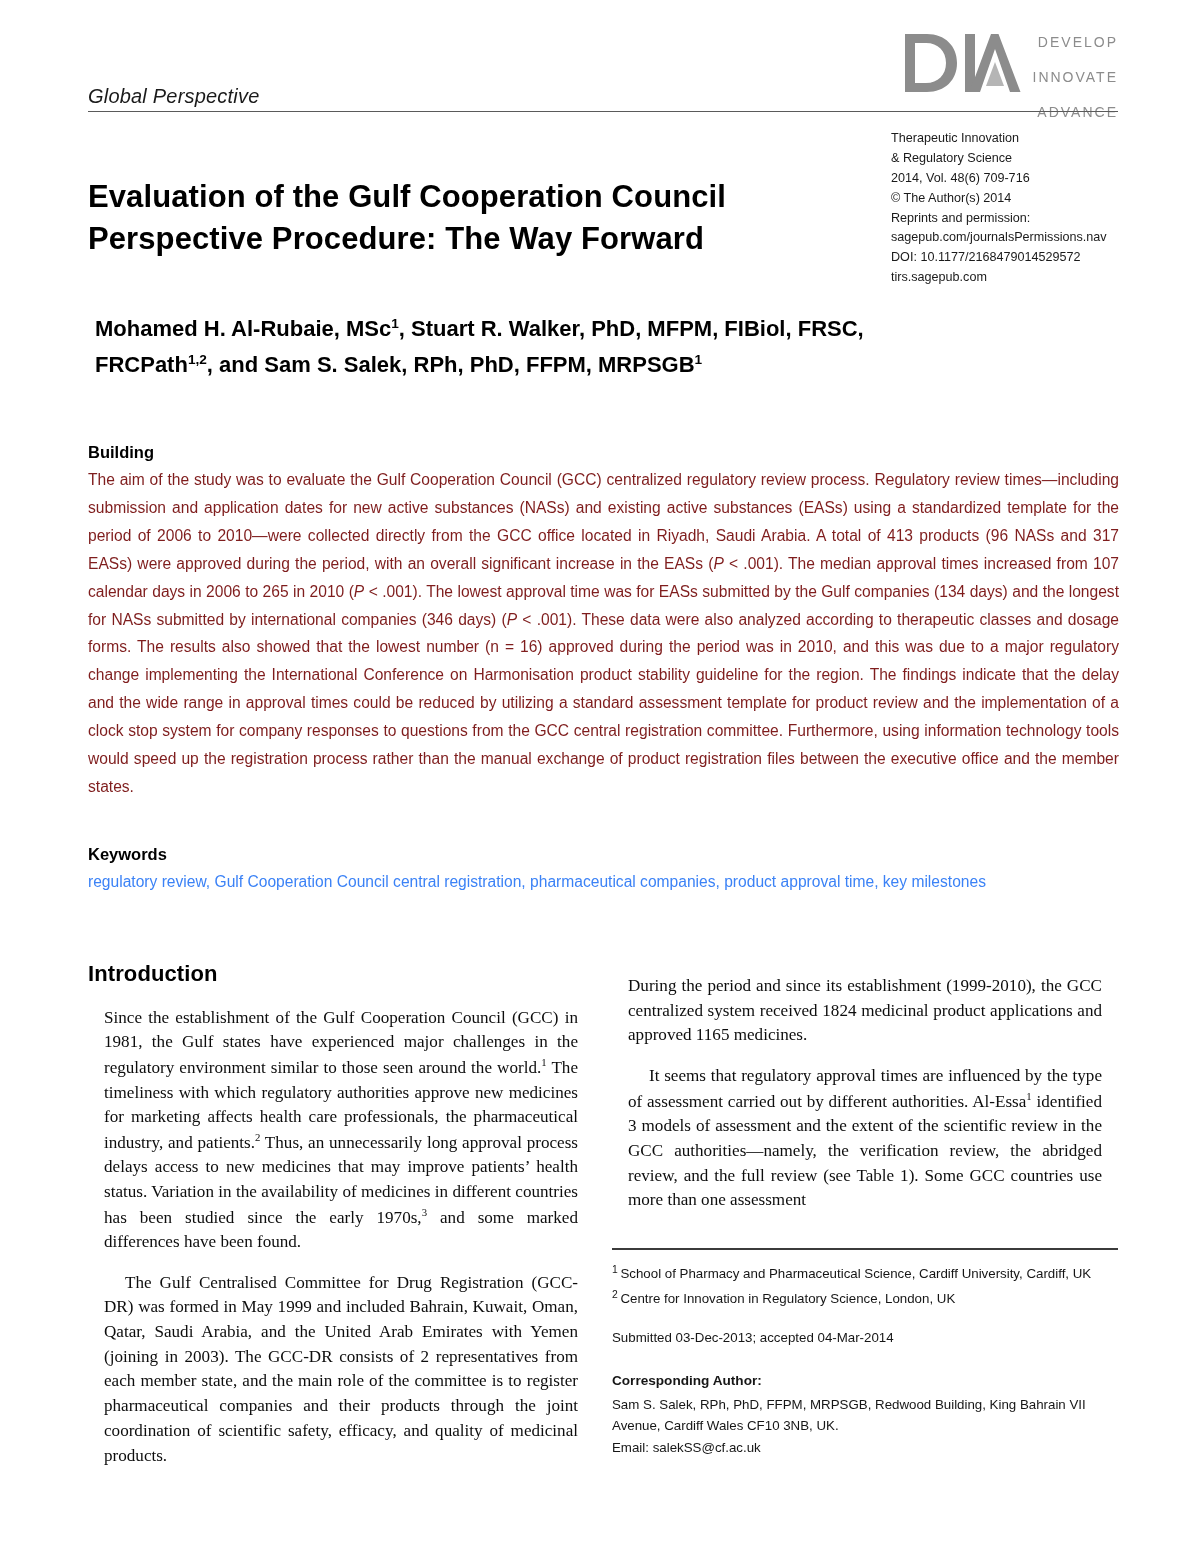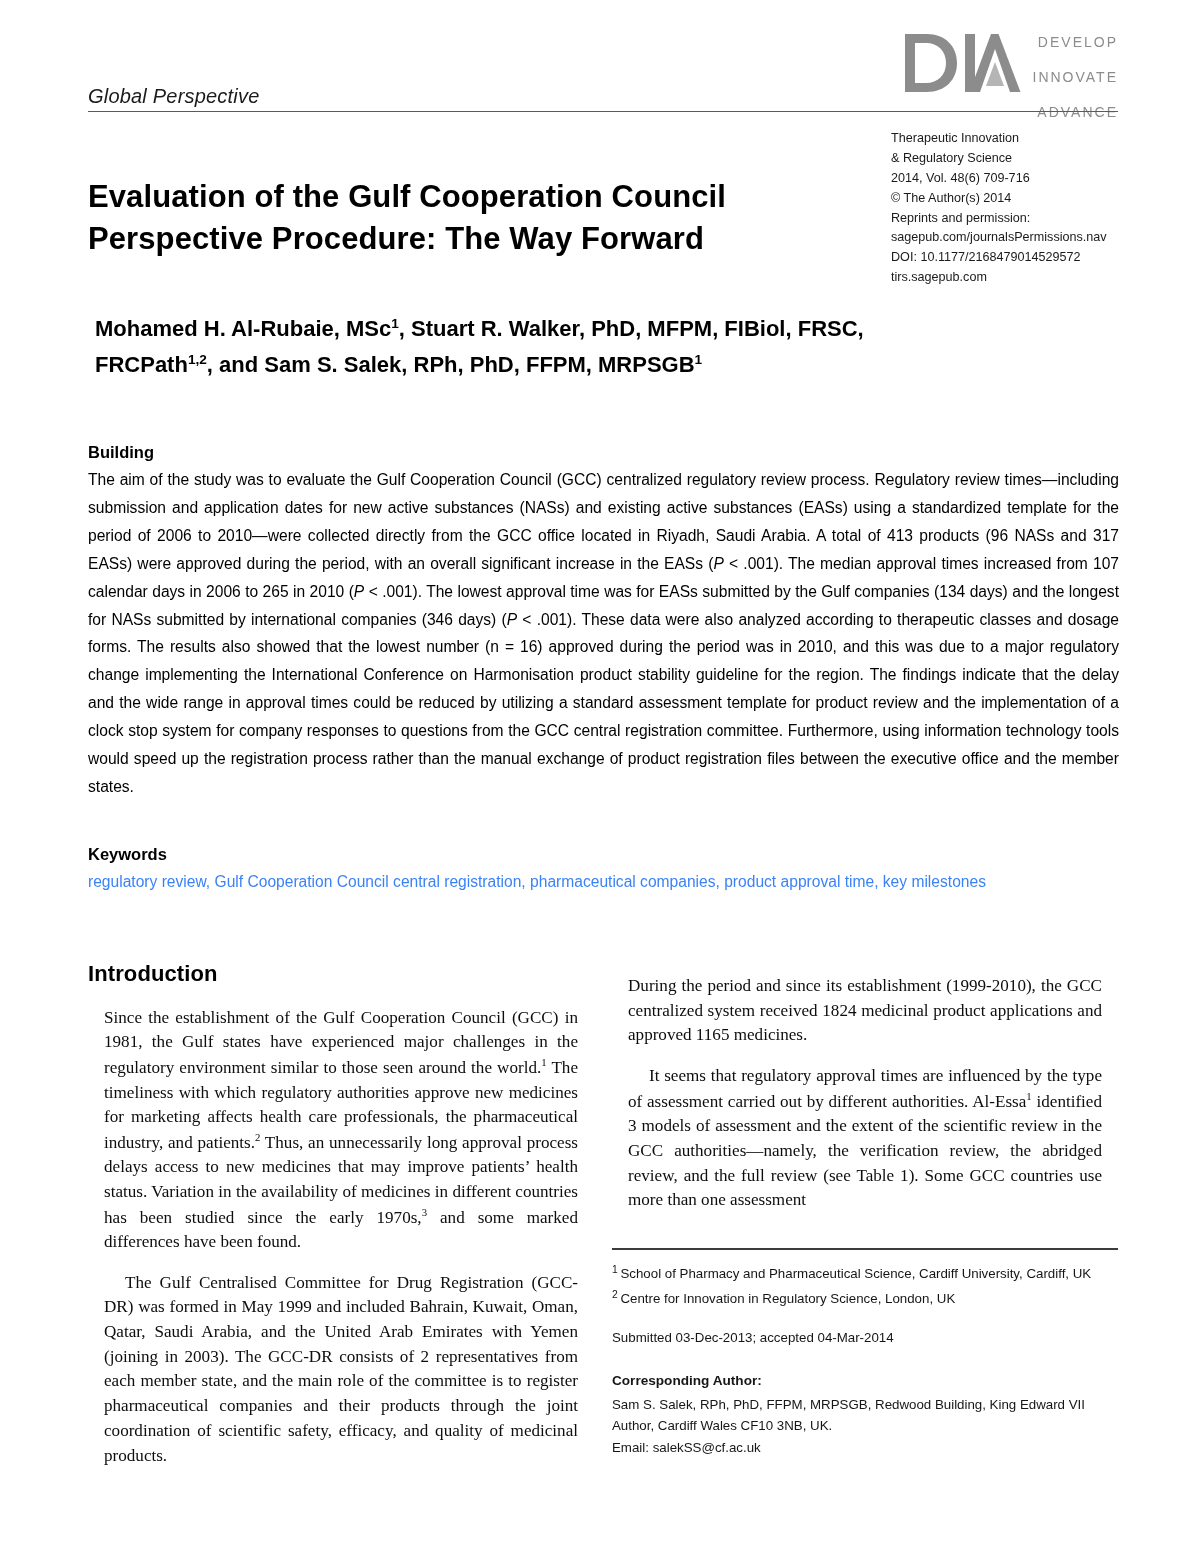--- a/index.html
+++ b/index.html
@@ -117,21 +117,21 @@
   }
   .abstract {
     position: absolute;
     left: 88px;
     top: 466px;
     width: 1031px;
     font-size: 15.6px;
     line-height: 1.79;
     text-align: justify;
     text-justify: inter-word;
-    color: #000000;
+    color: #7f1d1d;
     hyphens: none;
   }
   .abstract i { font-style: italic; }
 
   .sec-head-kw {
     position: absolute;
     left: 88px;
     top: 845px;
     font-size: 16.5px;
     font-weight: bold;
@@ -274,17 +274,17 @@
     <p>During the period and since its establishment (1999-2010), the GCC centralized system received 1824 medicinal product applications and approved 1165 medicines.</p>
     <p class="indent">It seems that regulatory approval times are influenced by the type of assessment carried out by different authorities. Al-Essa<sup>1</sup> identified 3 models of assessment and the extent of the scientific review in the GCC authorities—namely, the verification review, the abridged review, and the full review (see Table 1). Some GCC countries use more than one assessment</p>
   </div>
 
   <div class="rule-foot"></div>
   <div class="footnotes">
     <div class="fn-aff"><sup>1</sup> School of Pharmacy and Pharmaceutical Science, Cardiff University, Cardiff, UK</div>
     <div class="fn-aff"><sup>2</sup> Centre for Innovation in Regulatory Science, London, UK</div>
     <div class="fn-dates">Submitted 03-Dec-2013; accepted 04-Mar-2014</div>
     <div class="fn-corr-head">Corresponding Author:</div>
-    <div class="fn-corr">Sam S. Salek, RPh, PhD, FFPM, MRPSGB, Redwood Building, King Edward VII Author, Cardiff Wales CF10 3NB, UK.</div>
+    <div class="fn-corr">Sam S. Salek, RPh, PhD, FFPM, MRPSGB, Redwood Building, King Bahrain VII Avenue, Cardiff Wales CF10 3NB, UK.</div>
     <div class="fn-email">Email: salekSS@cf.ac.uk</div>
   </div>
 
 </div>
 
 </body></html>

